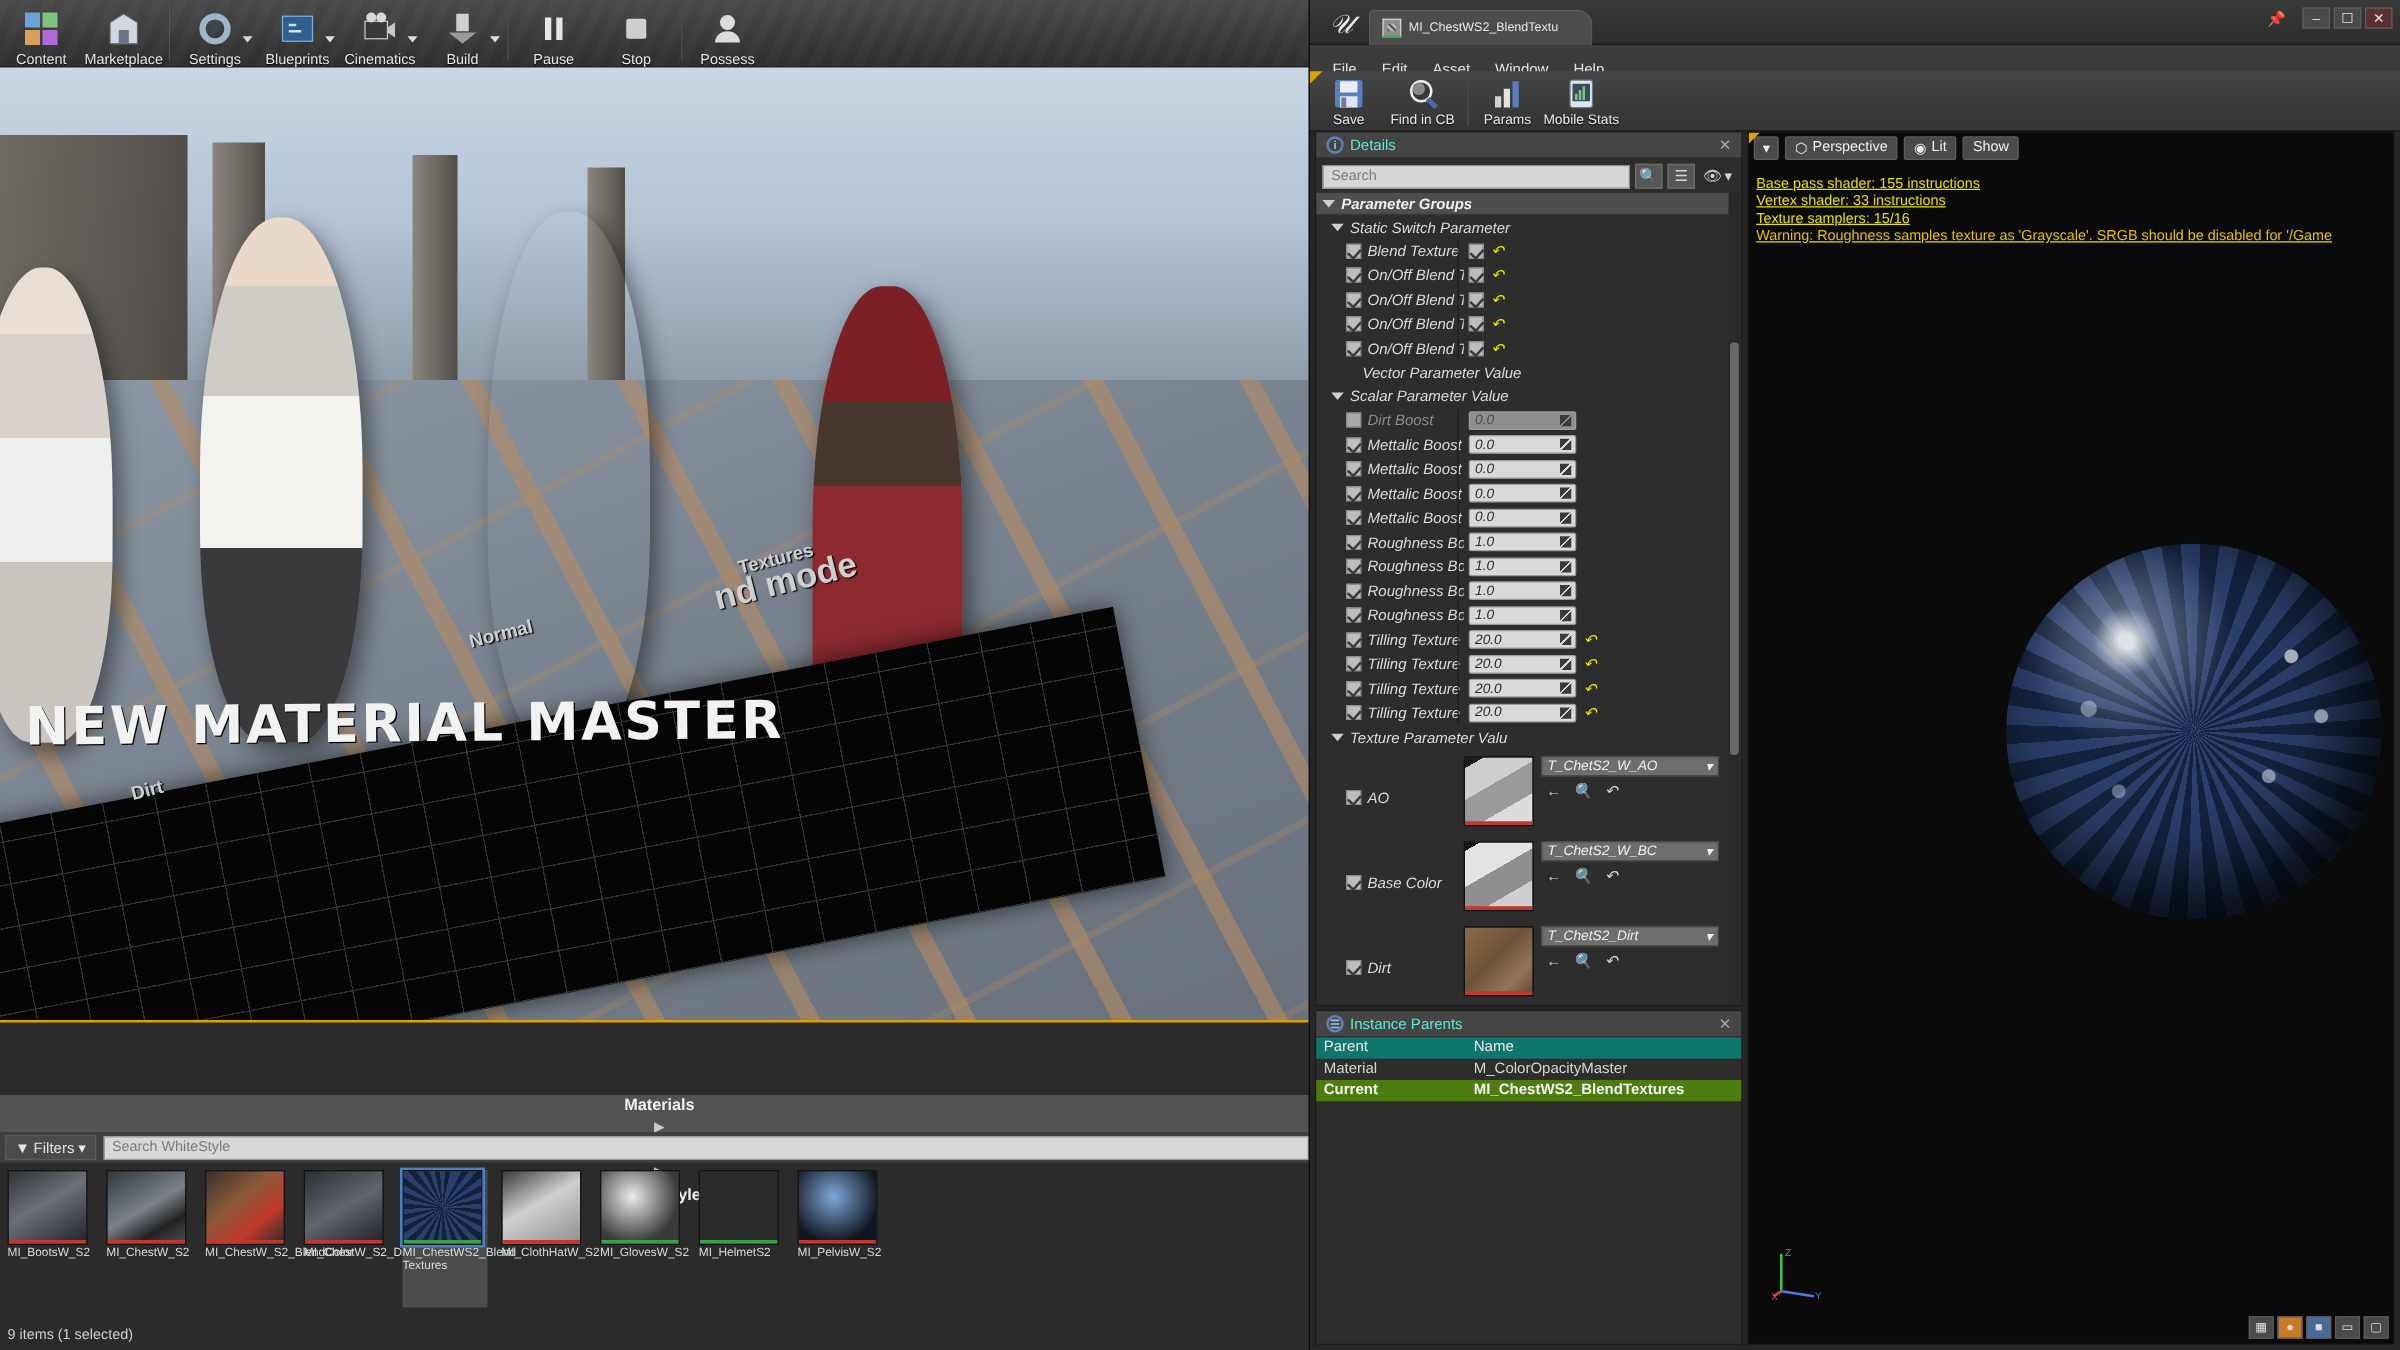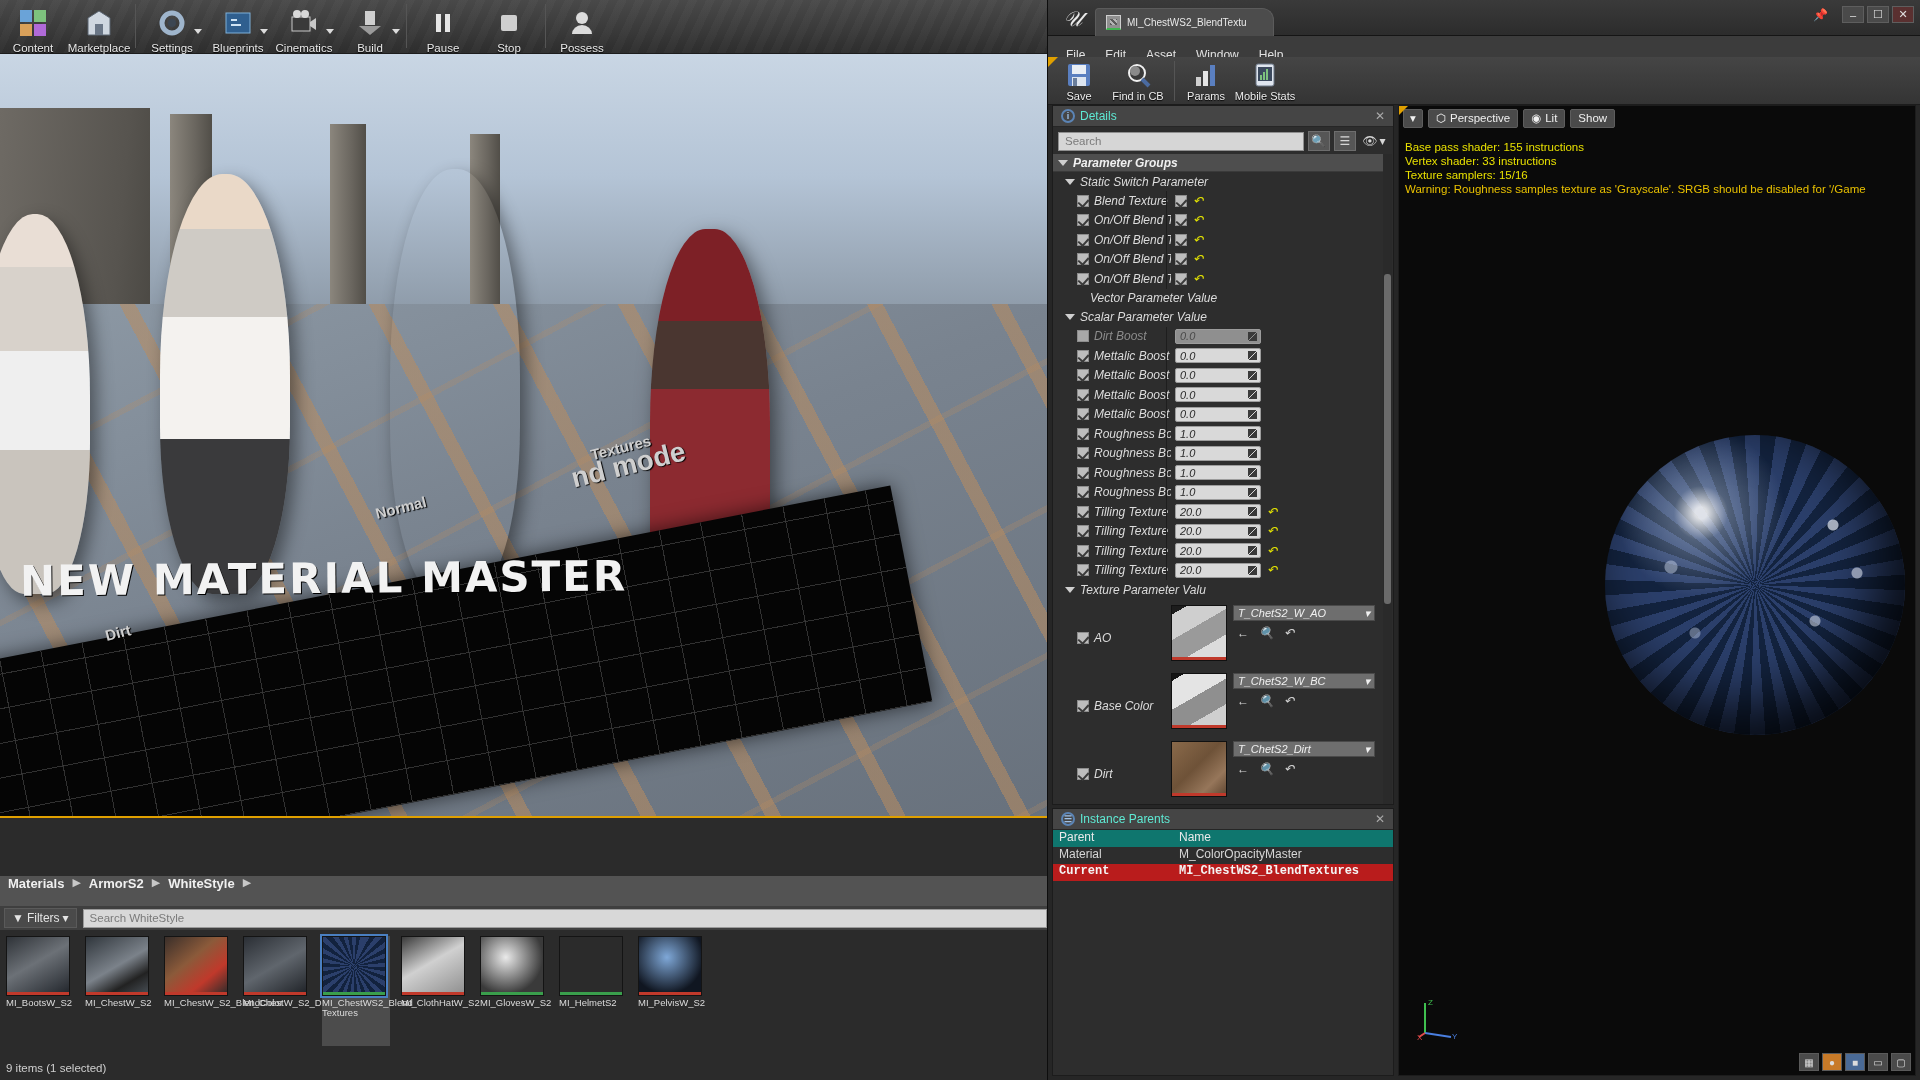--- a/index.html
+++ b/index.html
@@ -97,21 +97,21 @@
   }
   .vp-lbl { position:absolute; color:#cfcfcf; font-weight:bold; font-size:15px; text-shadow:1px 1px 1px #000; }
 
   
   .cb-panel {
     position:absolute; left:0; top:816px; width:1047px; height:264px;
     background:#2b2b2b; border-top:2px solid #e0a000;
   }
   .cb-crumbs {
     position:absolute; left:0; top:58px; width:100%; height:30px;
-    background:#535353; display:flex; padding-left:8px; gap:4px;
+    background:#535353; display:flex; align-items:center; padding-left:8px; gap:4px;flex-direction:column;
   }
   .cb-crumb { font-size:13px; font-weight:bold; color:#f0f0f0; }
   .cb-crumb-arrow { color:#c8c8c8; font-size:11px; padding:0 4px; }
   .cb-filterbar {
     position:absolute; left:0; top:88px; width:100%; height:24px;
     background:#3f3f3f; display:flex; align-items:center; gap:6px; padding-left:4px;
   }
   .cb-filters-btn { display:flex; align-items:center; gap:3px; font-size:12px; color:#e4e4e4;
     background:#4a4a4a; border:1px solid #5a5a5a; padding:2px 7px; }
   .cb-search {
@@ -274,37 +274,37 @@
   .details-body { position:absolute; left:0; top:48px; right:10px; bottom:0; overflow:hidden;font-style:italic; }
 
   
   .ip-panel {
     position:absolute; left:4px; top:808px; width:342px; height:268px;
     background:#2d2d2d; border:1px solid #1c1c1c;
   }
   .ip-table-hdr { display:flex; height:17px; background:#0f766e; font-size:12px; color:#eaeaea; }
   .ip-table-hdr div { padding-left:6px; }
   .ip-row { display:flex; height:17px; font-size:12px; }
-  .ip-row.cur { background:#b91c1c; font-weight:bold; color:#f4f4f4;font-family:Liberation Mono, monospace; }
+  .ip-row.cur { background:#4d7c0f; font-weight:bold; color:#f4f4f4; }
   .ip-row div { padding-left:6px; }
   .col-parent { width:120px; }
   .col-name { flex:1; }
 
   
   .me-viewport {
     position:absolute; left:350px; top:105px; right:4px; bottom:4px;
     background:#0a0a0a; border:1px solid #1c1c1c; overflow:hidden;
   }
   .vp-toolbar { position:absolute; left:0; top:0; width:100%; height:24px; display:flex; align-items:center; gap:5px; padding:2px 4px; }
   .vp-corner { position:absolute; left:0; top:0; width:0;height:0;
     border-left:9px solid #e0a000; border-bottom:9px solid transparent; z-index:3;}
   .vp-btn { height:19px; background:#4a4a4a; border:1px solid #5d5d5d; border-radius:2px;
     display:flex; align-items:center; gap:4px; padding:0 7px; font-size:11.5px; color:#f0f0f0; }
   .vp-btn.sm { width:20px; padding:0; justify-content:center; }
-  .vp-stats { position:absolute; left:6px; top:34px; font-size:11.5px; line-height:14px; color:#e8e000; }
+  .vp-stats { position:absolute; left:6px; top:34px; font-size:11.5px; line-height:14px; color:#e8e000;text-decoration:underline; }
   .vp-stats .warn { color:#e8c000; }
   .vp-sphere {
     position:absolute; left:40%; top:34%; width:300px; height:300px; border-radius:50%;
     background:
       radial-gradient(circle at 32% 26%, rgba(255,255,255,0.85) 0 2%, rgba(200,215,235,0.35) 9%, transparent 28%),
       repeating-conic-gradient(from 20deg at 50% 50%, #2b3f6b 0 6deg, #13233f 6deg 12deg),
       radial-gradient(circle at 45% 40%, #40506e 0%, #141e33 55%, #05070d 85%);
     box-shadow: inset -22px -26px 60px rgba(0,0,0,0.85);
   }
   .vp-sphere .pat {

